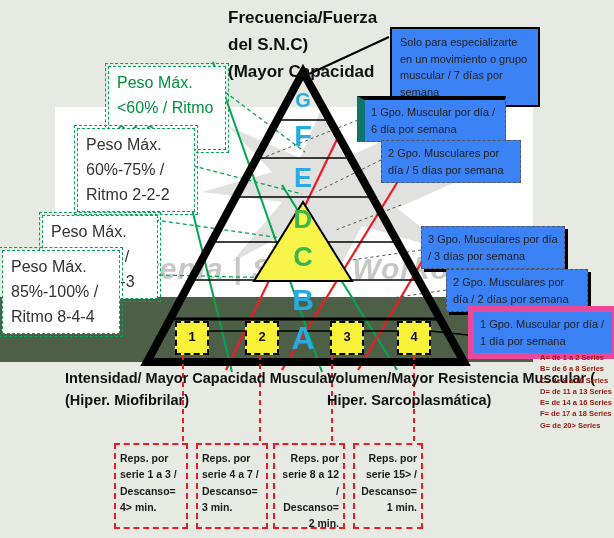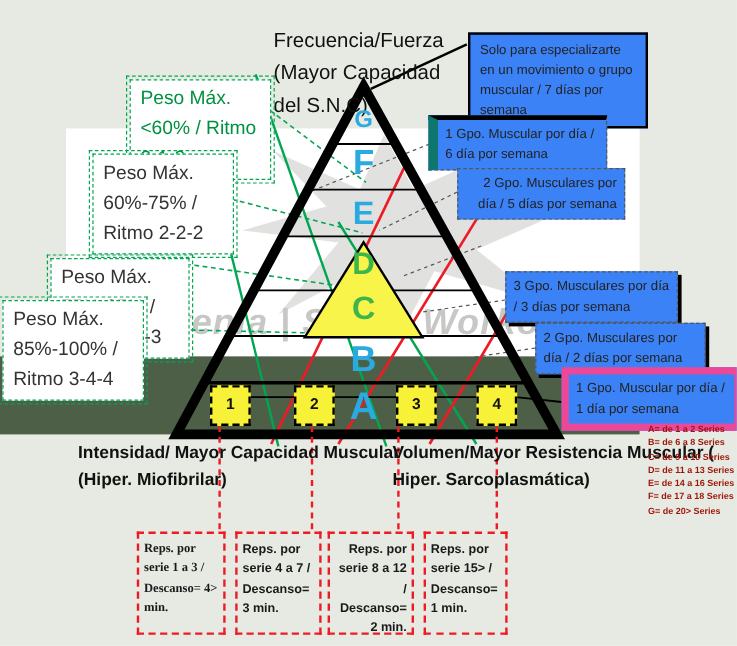--- a/index.html
+++ b/index.html
@@ -11,22 +11,22 @@
   }
   .abs{position:absolute;}
   .band-white{left:55px;top:107px;width:478px;height:190px;background:#ffffff;}
   .band-dark{left:0;top:297px;width:533px;height:65px;background:#4e5f47;}
   .wm-text{
     left:72px;top:252px;width:470px;
     font-size:30px;font-weight:bold;font-style:italic;
     color:#c7c7c5;letter-spacing:1px;white-space:nowrap;
   }
   .title{
-    left:228px;top:20px;width:170px;
-    font-size:17px;font-weight:normal;line-height:27px;color:#111;
+    left:228px;top:4px;width:170px;
+    font-size:17px;font-weight:bold;line-height:27px;color:#111;
   }
   .bottom-label{
     font-size:14.5px;font-weight:bold;line-height:1.55;color:#111;
   }
   .gbox{
     background:#ffffff;border:1px dashed #00a651;outline:1px dashed #00a651;
     outline-offset:2px;padding:4px 8px;font-size:16px;line-height:1.55;color:#333;
   }
   .gbox.green-text{color:#00913f;}
   .wbox{
@@ -103,32 +103,32 @@
     <line x1="309" y1="74" x2="389" y2="37" stroke="#000" stroke-width="2"></line>
 
     <line x1="183" y1="355" x2="183" y2="444" stroke="#ed1c24" stroke-width="2" stroke-dasharray="5,4"></line>
     <line x1="260" y1="355" x2="260" y2="444" stroke="#ed1c24" stroke-width="2" stroke-dasharray="5,4"></line>
     <line x1="332" y1="355" x2="332" y2="444" stroke="#ed1c24" stroke-width="2" stroke-dasharray="5,4"></line>
     <line x1="414" y1="355" x2="414" y2="444" stroke="#ed1c24" stroke-width="2" stroke-dasharray="5,4"></line>
   </svg>
 
   <div class="abs title">
     <div>Frecuencia/Fuerza</div>
+    <div>del S.N.C)</div>
     <div>(Mayor Capacidad</div>
-    <div>del S.N.C)</div>
   </div>
 
   <div class="abs gbox green-text" style="left:108px;top:66px;width:100px;">Peso Máx. &lt;60% / Ritmo 2-1-2</div>
   <div class="abs gbox" style="left:77px;top:128px;width:100px;">Peso Máx. 60%-75% / Ritmo 2-2-2</div>
   <div class="abs gbox" style="left:42px;top:193px;width:98px;margin-top:22px;">Peso Máx. 75%-85% / Ritmo 3-3-3</div>
-  <div class="abs gbox" style="left:2px;top:250px;width:100px;">Peso Máx. 85%-100% / Ritmo 3-4-4</div>
+  <div class="abs gbox" style="left:2px;top:250px;width:100px;">Peso Máx. 85%-100% / Ritmo 8-4-4</div>
 
   <div class="abs wbox solid" style="left:390px;top:27px;width:130px;">Solo para especializarte en un movimiento o grupo muscular / 7 días por semana</div>
   <div class="abs wbox heavy-tl" style="left:357px;top:96px;width:128px;">1 Gpo. Muscular por día / 6 día por semana</div>
-  <div class="abs wbox" style="left:381px;top:140px;width:126px;text-align:right;">2 Gpo. Musculares por día / 5 días por semana</div>
+  <div class="abs wbox" style="left:381px;top:140px;width:126px;">2 Gpo. Musculares por día / 5 días por semana</div>
   <div class="abs wbox shadow" style="left:421px;top:226px;width:130px;">3 Gpo. Musculares por día / 3 días por semana</div>
   <div class="abs wbox shadow" style="left:446px;top:269px;width:128px;">2 Gpo. Musculares por día / 2 días por semana</div>
   <div class="abs wbox solid-thick" style="left:468px;top:306px;width:126px;">1 Gpo. Muscular por día / 1 día por semana</div>
 
   <div class="abs letter" style="left: 286px; top: 90px; font-size: 20px; color: rgb(41, 171, 226);">G</div>
   <div class="abs letter" style="left: 286px; top: 122px; font-size: 29px; color: rgb(41, 171, 226);">F</div>
   <div class="abs letter" style="left: 286px; top: 165px; font-size: 27px; color: rgb(41, 171, 226);">E</div>
   <div class="abs letter" style="left: 286px; top: 206px; font-size: 26px; color: rgb(60, 181, 74);">D</div>
   <div class="abs letter" style="left: 286px; top: 244px; font-size: 27px; color: rgb(60, 181, 74);">C</div>
   <div class="abs letter" style="left: 286px; top: 285px; font-size: 30px; color: rgb(41, 171, 226);">B</div>
@@ -145,18 +145,18 @@
   <div class="abs legend">
     <div>A= de 1 a 2 Series</div>
     <div>B= de 6 a 8 Series</div>
     <div>C= de 9 a 10 Series</div>
     <div>D= de 11 a 13 Series</div>
     <div>E= de 14 a 16 Series</div>
     <div>F= de 17 a 18 Series</div>
     <div>G= de 20&gt; Series</div>
   </div>
 
-  <div class="abs repbox" style="left:114px;top:443px;width:62px;height:72px;font-family:Liberation Serif, serif;">Reps. por serie 1 a 3 / Descanso= 4&gt; min.</div>
+  <div class="abs repbox" style="left:114px;top:443px;width:62px;height:72px;">Reps. por serie 1 a 3 / Descanso= 4&gt; min.</div>
   <div class="abs repbox" style="left:196px;top:443px;width:60px;height:72px;">Reps. por serie 4 a 7 / Descanso= 3 min.</div>
   <div class="abs repbox" style="left:273px;top:443px;width:60px;height:72px;text-align:right;">Reps. por serie 8 a 12 / Descanso= 2 min.</div>
-  <div class="abs repbox" style="left:353px;top:443px;width:58px;height:72px;">Reps. por serie 15&gt; / Descanso= 1 min.</div>
+  <div class="abs repbox" style="left:353px;top:443px;width:58px;height:72px;text-align:right;">Reps. por serie 15&gt; / Descanso= 1 min.</div>
 
 </div>
 
 </body></html>

